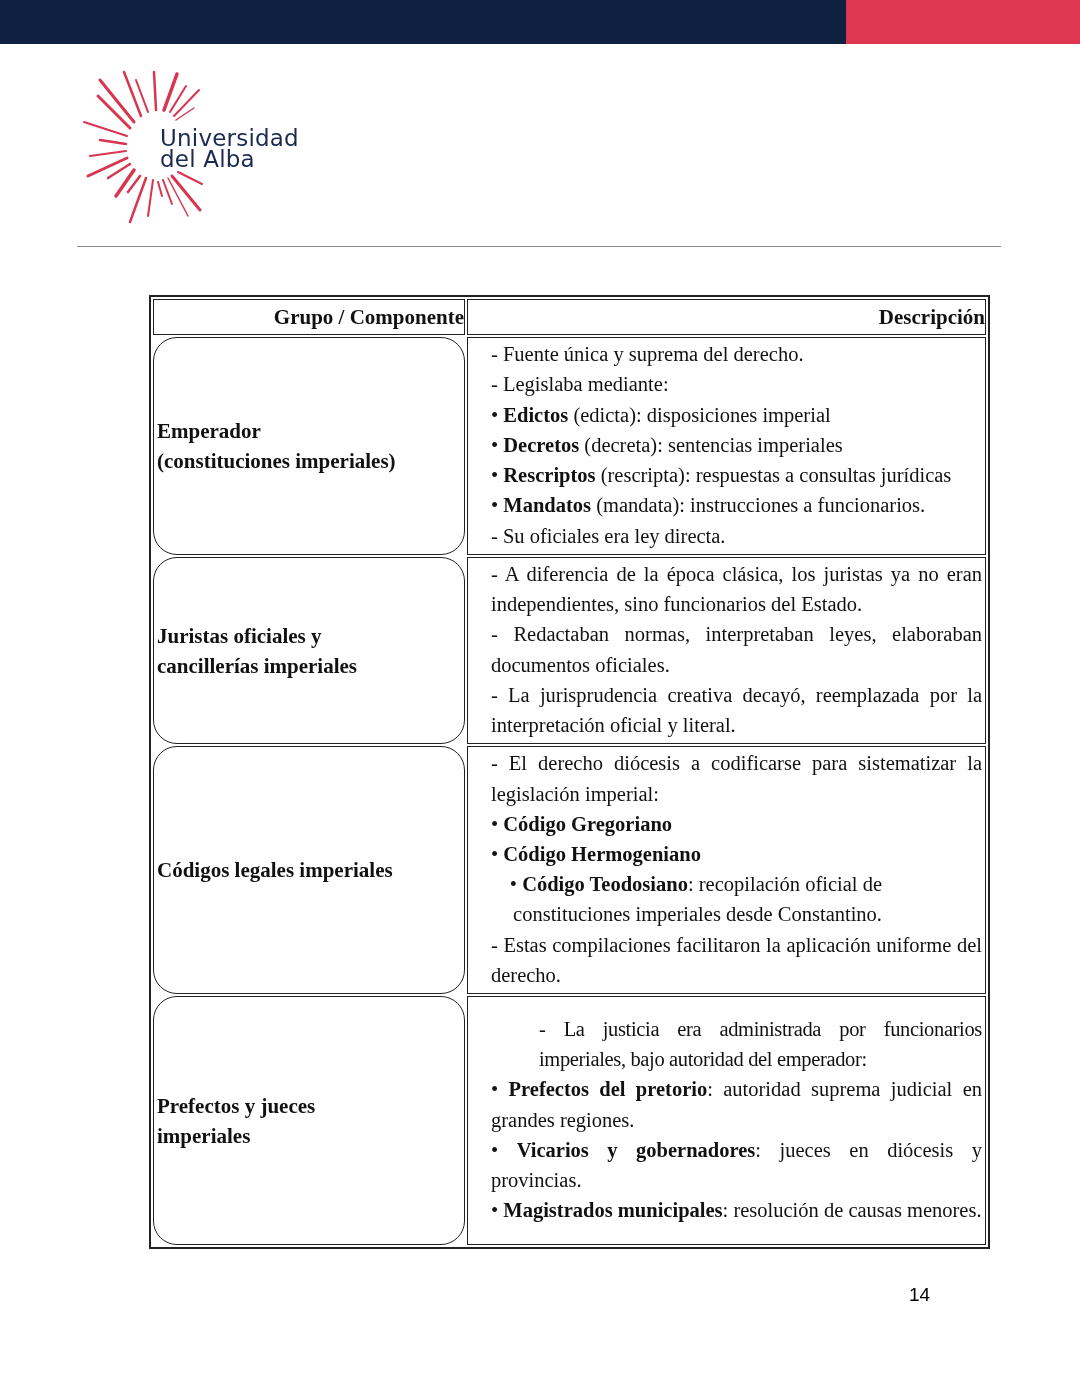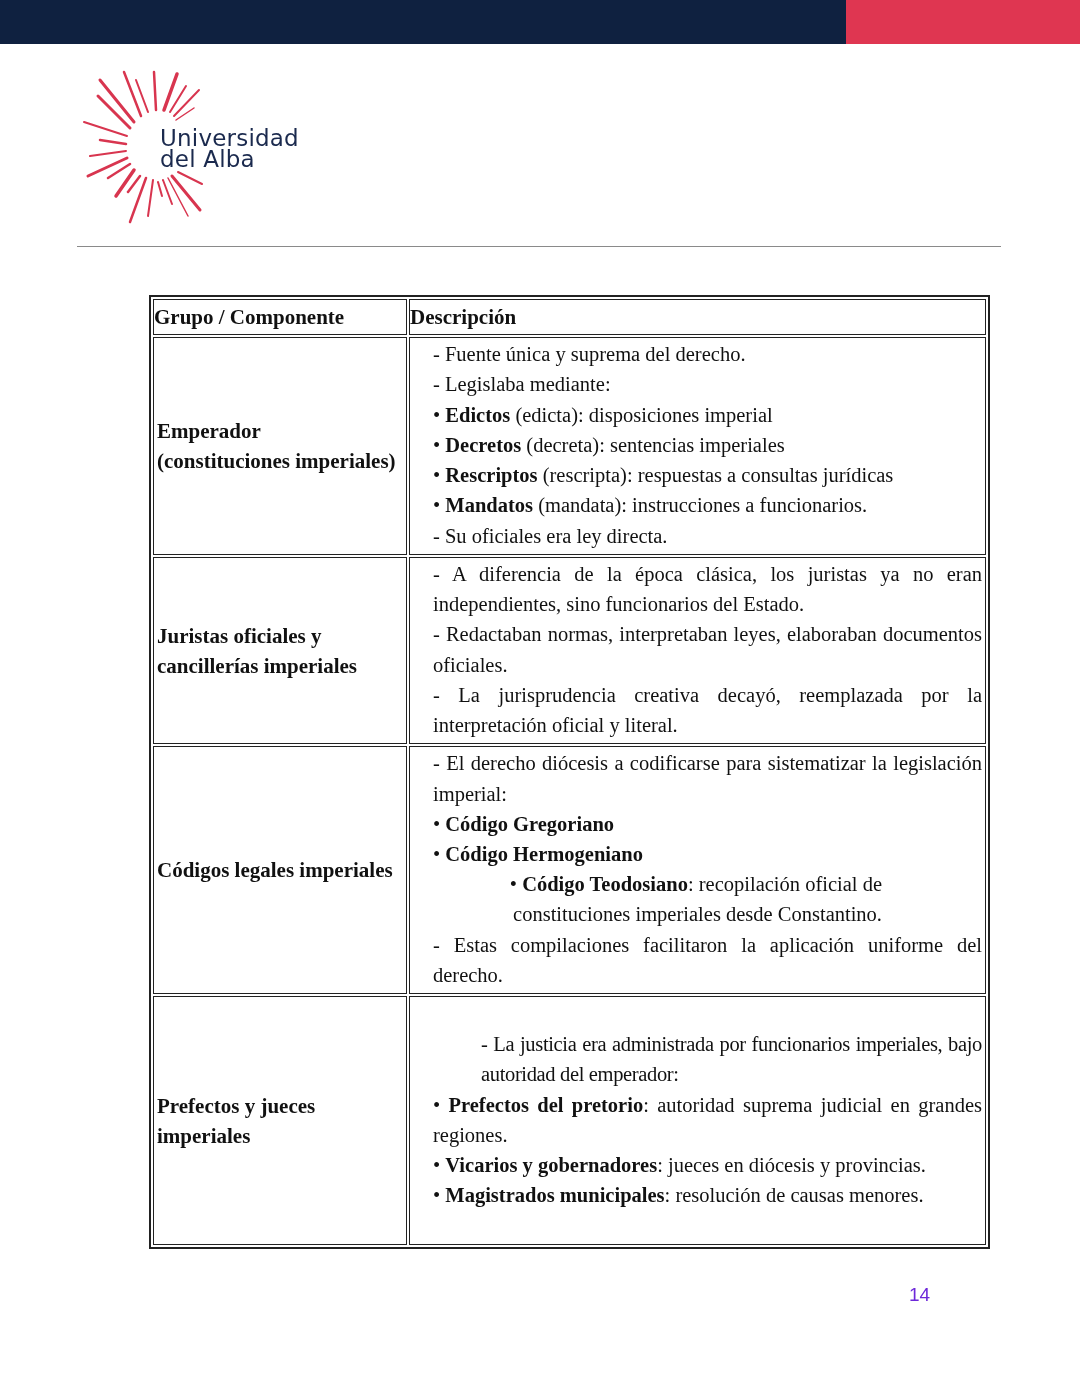--- a/index.html
+++ b/index.html
@@ -18,28 +18,28 @@
 
     table.main {
       position: absolute; left: 150px; top: 296px; width: 839px;
       border: 1px solid #222; border-collapse: separate; border-spacing: 2px;
       outline: 1px solid #222; outline-offset: 0px;
     }
     table.main td, table.main th {
       border: 1px solid #222;
       vertical-align: middle;
     }
-    th { font-weight: bold; font-size: 21px; height: 36px; text-align: left; padding: 0; }
-    td.group { width: 254px; font-weight: bold; font-size: 21px; line-height: 30px; padding: 0 2px 0 3px; }
+    th { font-weight: bold; font-size: 21px; height: 36px; text-align: right; padding: 0; }
+    td.group { width: 312px; font-weight: bold; font-size: 21px; line-height: 30px; padding: 0 2px 0 3px; border-radius: 24px; }
     td.desc { font-size: 20.5px; line-height: 30.2px; padding: 1px 3px 3px 23px; }
     td.desc .line { display: block; }
     td.desc .j { text-align: justify; text-align-last: left; }
     td.desc b { font-weight: bold; }
 
-    .pagenum { position: absolute; left: 909px; top: 1284px; font-family: "Liberation Sans", "DejaVu Sans", sans-serif; font-size: 19px; color: #6d28d9; }
+    .pagenum { position: absolute; left: 909px; top: 1284px; font-family: "Liberation Sans", "DejaVu Sans", sans-serif; font-size: 19px; color: #000000; }
   </style>
 </head>
 <body>
 
 <div class="topbar">
   <div class="navy"></div>
   <div class="red"></div>
 </div>
 
 <div class="logo">

